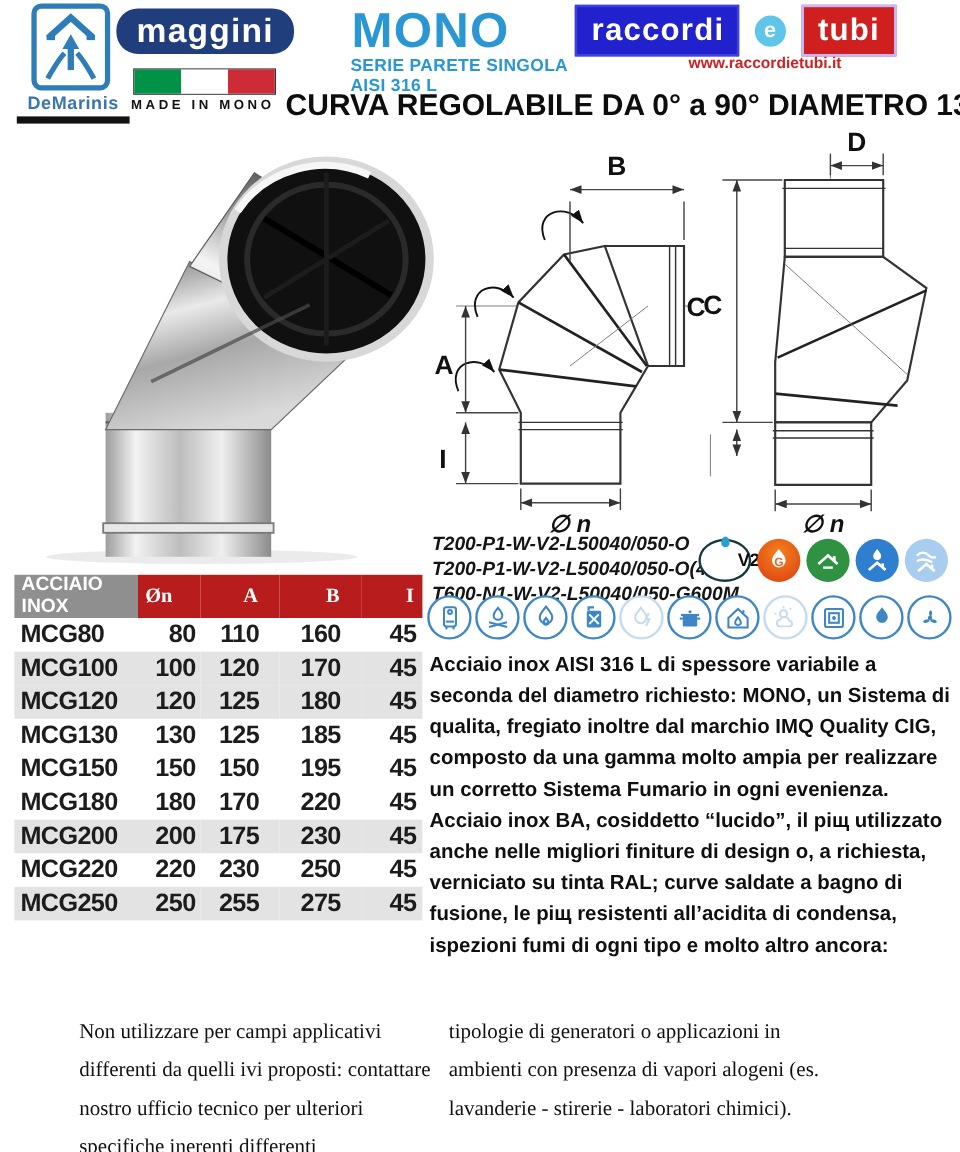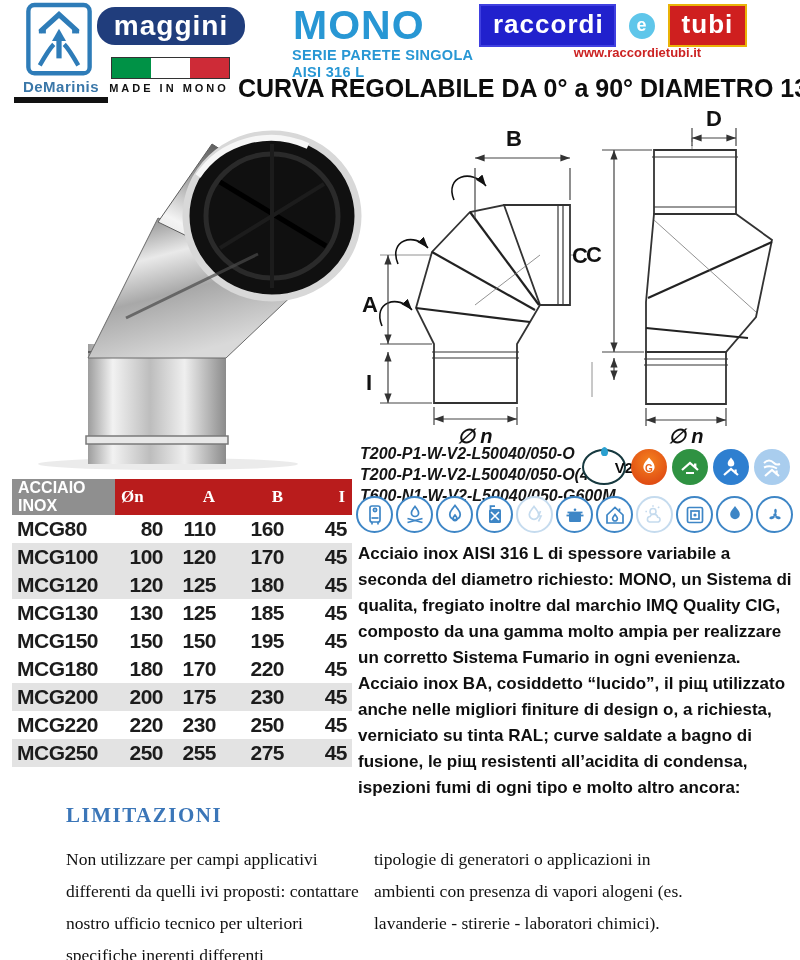--- a/index.html
+++ b/index.html
@@ -17,21 +17,21 @@
   .mii{font:700 11px "Liberation Sans",sans-serif;letter-spacing:3px;color:#111;text-align:center;}
   .mono{font:700 41px "Liberation Sans",sans-serif;color:#2897d4;letter-spacing:1px;}
   .mono-sub{font:700 14.5px "Liberation Sans",sans-serif;color:#2897d4;letter-spacing:.3px;}
   .rt{display:flex;align-items:center;}
   .rt .b1{background:#2121cd;color:#fff;font:700 26px "Liberation Sans",sans-serif;
           padding:3px 10px 5px 12px;letter-spacing:1px;border:2px solid #4040e0;}
   .rt .ec{width:26px;height:26px;border-radius:50%;background:#5fc6ea;color:#fff;display:flex;
           align-items:center;justify-content:center;font:700 18px "Liberation Sans",sans-serif;
           margin:0 -5px;z-index:2;position:relative;border:2px solid #fff;}
   .rt .b2{background:#cf1f1f;color:#fff;font:700 26px "Liberation Sans",sans-serif;
-          padding:3px 12px 5px 12px;letter-spacing:1px;border:2px solid #eab308;}
+          padding:3px 12px 5px 12px;letter-spacing:1px;border:2px solid #c4b5fd;}
   .rt-url{font:700 13px "Liberation Sans",sans-serif;color:#cc2222;text-align:center;}
   .title{font:700 25px "Liberation Sans",sans-serif;color:#0d0d0d;white-space:nowrap;}
 
   
   .codes{font:600 16px "Liberation Sans",sans-serif;font-style:italic;color:#151515;line-height:21px;}
   .desc{font:700 17px "Liberation Sans",sans-serif;color:#0f0f0f;line-height:26px;}
 
   
   .cert-row{display:flex;gap:5px;}
   .cicon{width:36px;height:36px;border-radius:50%;display:flex;align-items:center;justify-content:center;position:relative;}
@@ -457,21 +457,20 @@
             <td class="num" style="padding-right: 17px;">255</td>
             <td class="num" style="padding-right: 17px;">275</td>
             <td class="num" style="padding-right: 5px;">45</td>
           </tr>
         </tbody>
     </table>
   </div>
 
   <div class="abs desc" style="left:358px;top:541px;width:438px;">Acciaio inox AISI 316 L di spessore variabile a seconda del diametro richiesto: MONO, un Sistema di qualita, fregiato inoltre dal marchio IMQ Quality CIG, composto da una gamma molto ampia per realizzare un corretto Sistema Fumario in ogni evenienza. Acciaio inox BA, cosiddetto “lucido”, il piщ utilizzato anche nelle migliori finiture di design o, a richiesta, verniciato su tinta RAL; curve saldate a bagno di fusione, le piщ resistenti all’acidita di condensa, ispezioni fumi di ogni tipo e molto altro ancora:</div>
 
-  <div class="abs limit-title" style="left:66px;top:803px;">LIMITAZIONI</div>
   <div class="abs serifcol" style="left:66px;top:843px;width:298px;">Non utilizzare per campi applicativi differenti da quelli ivi proposti: contattare nostro ufficio tecnico per ulteriori specifiche inerenti differenti</div>
   <div class="abs serifcol" style="left:374px;top:843px;width:342px;">tipologie di generatori o applicazioni in ambienti con presenza di vapori alogeni (es. lavanderie - stirerie - laboratori chimici).</div>
 
   <div class="abs wmark" style="left:726px;top:960px;">
     <span class="dot"></span>
     <span>Paint X Lite</span>
   </div>
 
 </div>
 

